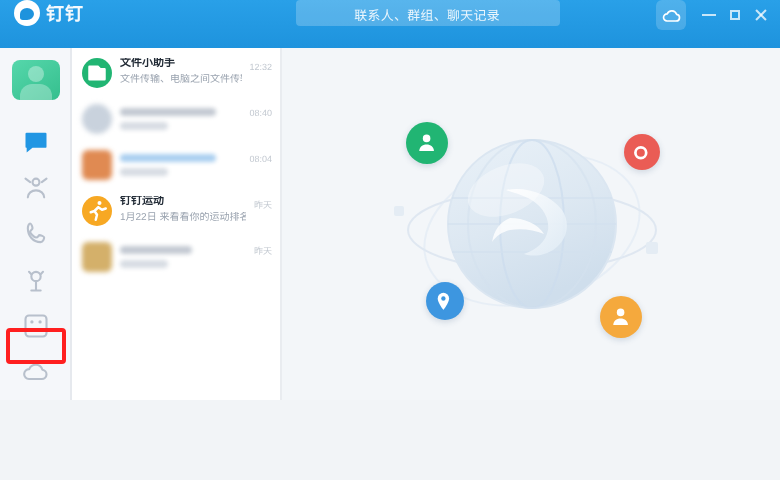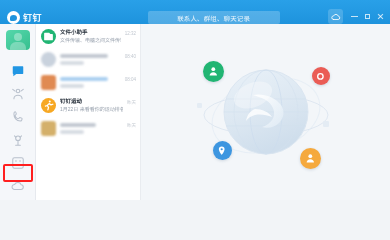--- a/index.html
+++ b/index.html
@@ -12,21 +12,21 @@
   .app{
     position:relative; width:390px; height:200px;
     display:flex; flex-direction:column; overflow:hidden;
   }
 
   
   .titlebar{
     position:relative; height:24px; flex:0 0 24px;
     background:#2196e3;
     background:linear-gradient(180deg,#29a0e8 0%,#1e93dd 100%);
-    display:flex; align-items:flex-end;
+    display:flex; align-items:flex-start;
   }
   .tb-logo{
     display:flex; align-items:center; gap:3px;
     padding-left:7px; width:130px;
   }
   .tb-logo-mark{
     width:13px; height:13px; border-radius:50%;
     background:#ffffff; position:relative; flex:0 0 13px;
   }
   .tb-logo-mark::after{

